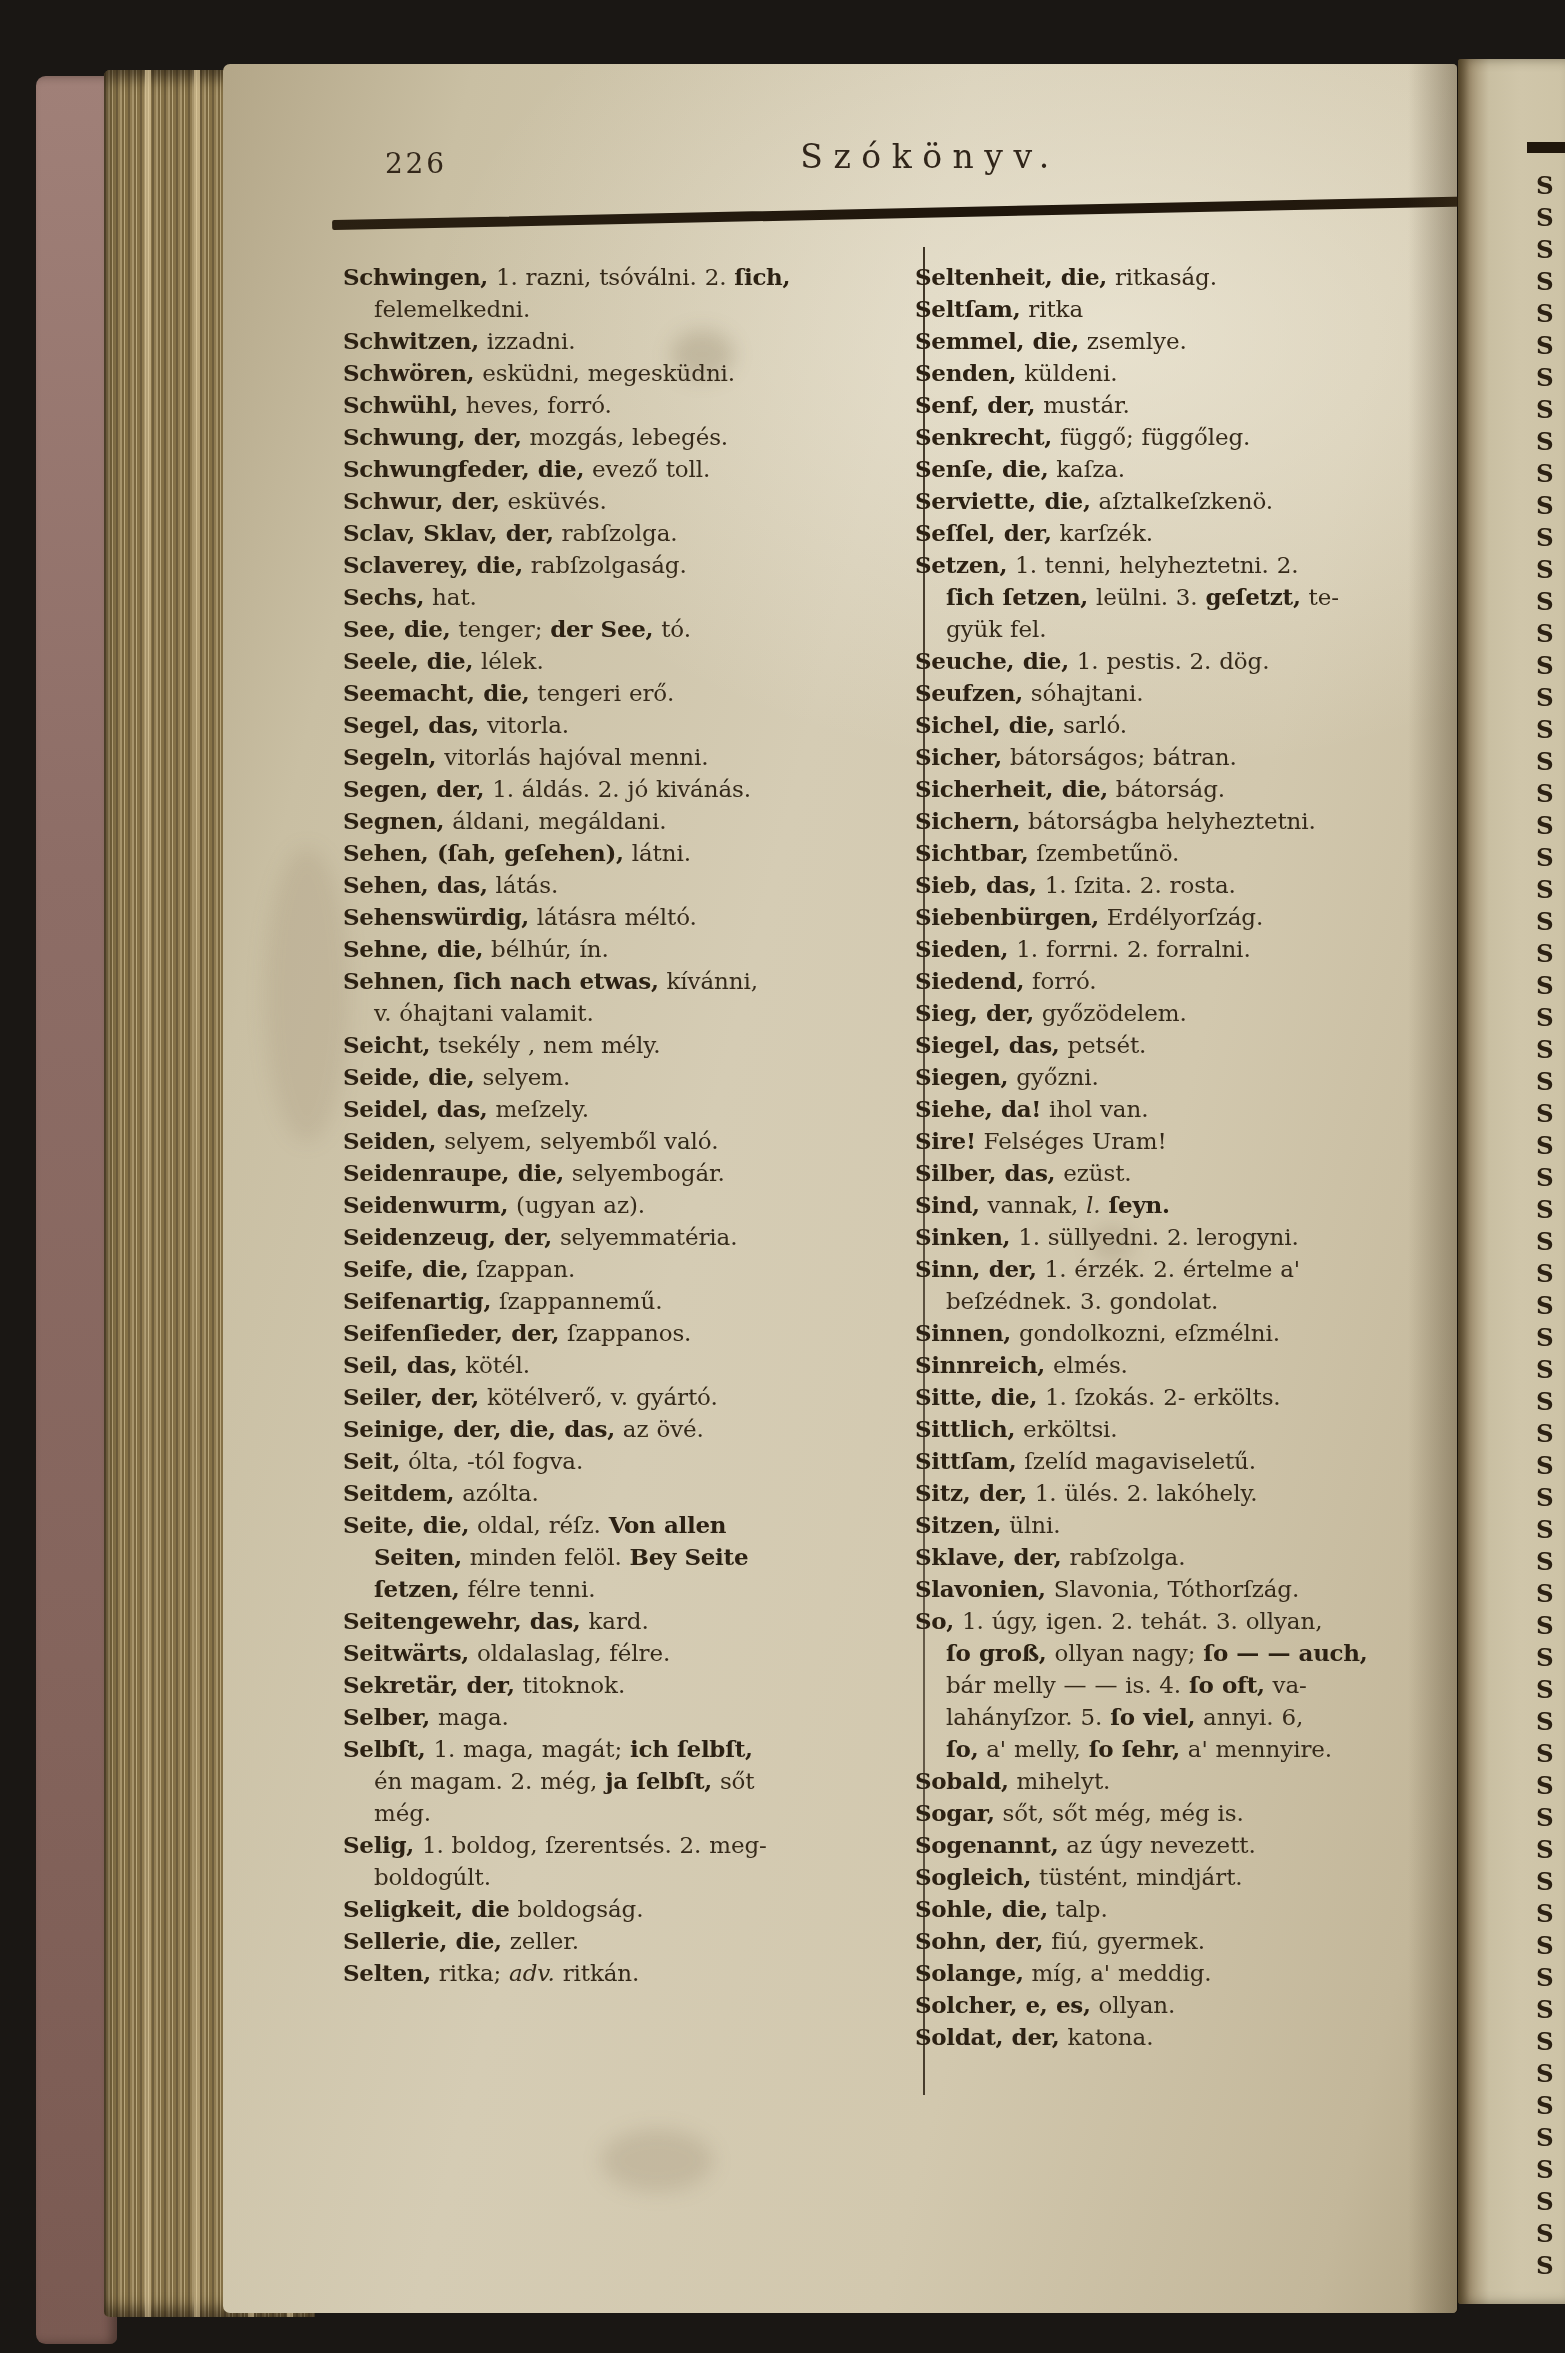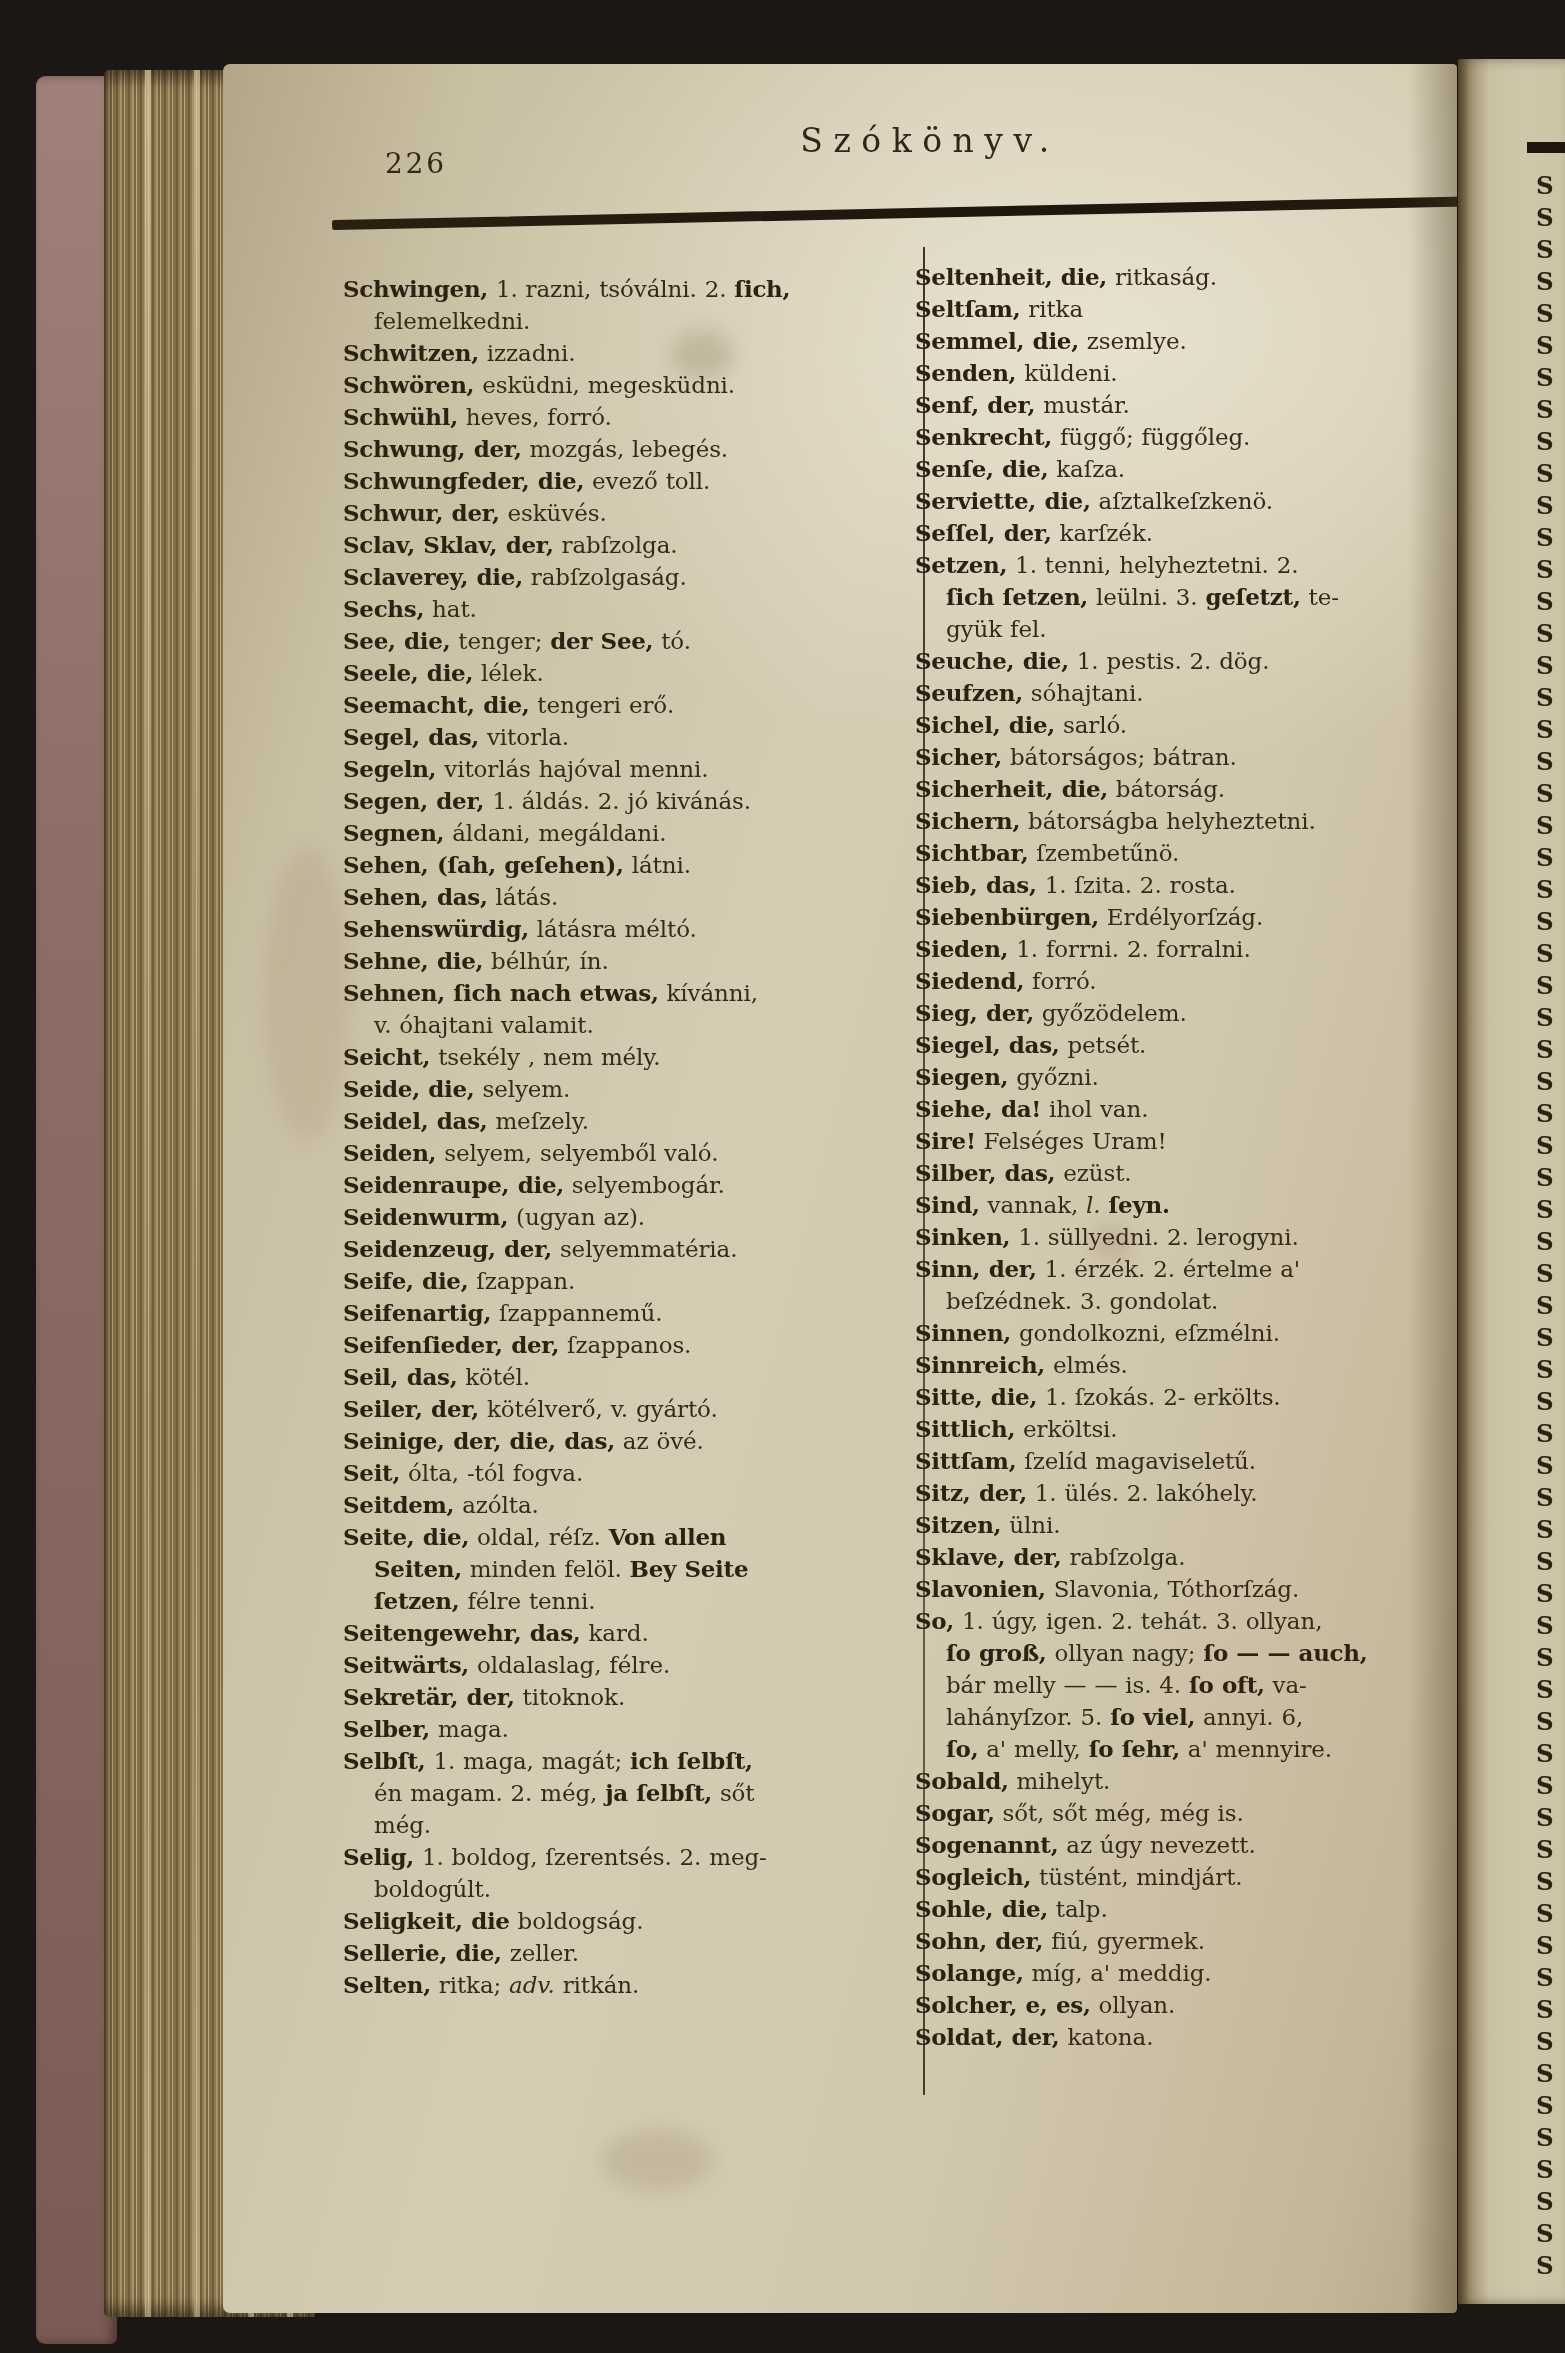--- a/index.html
+++ b/index.html
@@ -42,38 +42,38 @@
     content:""; position:absolute; right:0; top:0; width:49px; height:100%;
     background:linear-gradient(to right, rgba(70,55,30,0), rgba(70,55,30,.38));
     border-radius:0 4.2px 4.2px 0;
   }
   .stain { position:absolute; border-radius:50%; filter:blur(9.8px); }
   .page-number {
     position:absolute; left:162px; top:83px;
     font-size:28px; letter-spacing:2.8px; color:#33271a;
   }
   .page-header {
-    position:absolute; left:462px; top:57px; width:490px; text-align:center;
+    position:absolute; left:462px; top:73px; width:490px; text-align:center;
     font-size:33px; letter-spacing:10.5px; color:#30251a;
   }
   .header-rule {
     position:absolute; left:109px; top:144px; width:1162px; height:9.8px;
     background:linear-gradient(to right,#2a2012,#1f160c 55%,#241a0e);
     transform:rotate(-1.2deg); border-radius:2.1px;
   }
   .column-divider {
     position:absolute; left:700px; top:183px; width:2.1px; height:1848px;
     background:linear-gradient(to bottom, rgba(45,34,20,.9), rgba(45,34,20,.65) 80%, rgba(45,34,20,.85));
   }
   .col {
     position:absolute; top:197px; color:#362a1a;
     font-size:23px; line-height:32px; letter-spacing:-0.1px;
     word-spacing:0.7px; white-space:nowrap;
   }
-  .col-left  { left:120px;  width:574px;margin-top:12px; }
+  .col-left  { left:120px;  width:574px; }
   .col-right { left:692px; width:501px; }
   .dict-line { height:32px; }
   .dict-line.ind { padding-left:31px; }
   .seg-fr { font-weight:700; color:#2c2113; letter-spacing:-0.3px; }
   .seg-pl { font-weight:400; }
   .seg-it { font-style:italic; font-weight:400; }
   
   .next-page {
     position:absolute; left:1458px; top:59px; width:108px; height:2245px;
     background:linear-gradient(to right,#77653f 0,#a89ا  0) ; 

